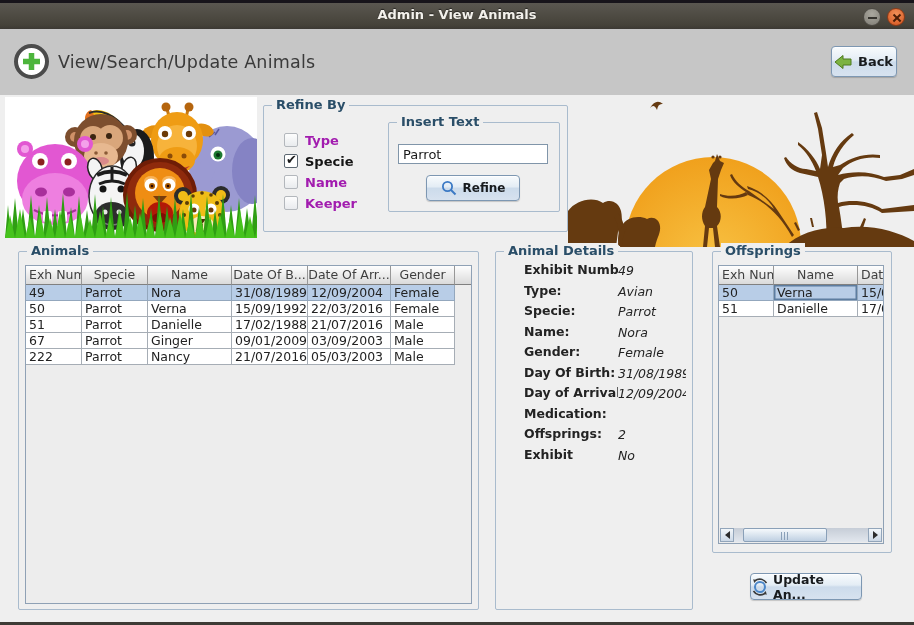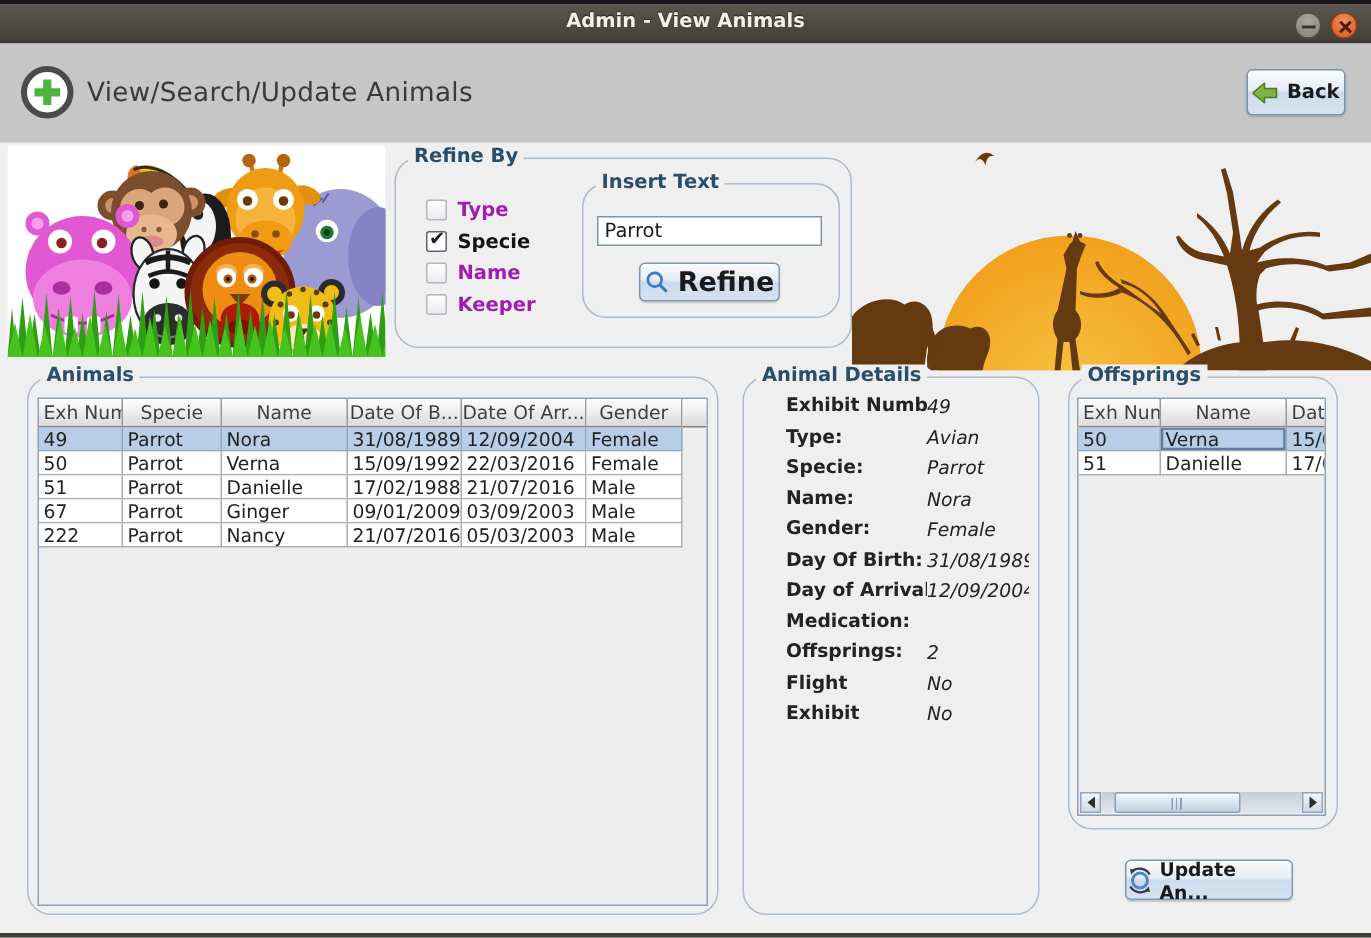--- a/index.html
+++ b/index.html
@@ -20,21 +20,21 @@
   .appheader{position:absolute;left:0;top:29px;width:914px;height:66px;background:#c6c6c6;}
   .plus-wrap{position:absolute;left:13px;top:14px;width:37px;height:37px;}
   .app-title{position:absolute;left:58px;top:0;height:66px;line-height:66px;font-size:17.5px;color:#3a3a3a;letter-spacing:.2px;}
   
   .nbtn{position:absolute;box-sizing:border-box;border:1px solid #7d97b2;border-radius:4px;
         background:linear-gradient(180deg,#f8fbfd 0%,#e4edf5 44%,#ccdbeb 52%,#d7e2ef 100%);
         box-shadow:inset 0 1px 0 rgba(255,255,255,.8),0 1px 1px rgba(0,0,0,.18);
         display:flex;align-items:center;justify-content:center;gap:6px;
         font-size:13px;font-weight:bold;color:#181b1e;cursor:default;}
   
-  .tpanel{position:absolute;border:1px solid #a9bbcd;border-radius:16px;box-sizing:border-box;}
+  .tpanel{position:absolute;border:1px solid #a9bbcd;border-radius:2px;box-sizing:border-box;}
   .tpanel-title{position:absolute;top:-9px;left:8px;background:#efefef;padding:0 4px;
                 font-size:13px;font-weight:bold;color:#2a4e68;white-space:nowrap;}
   
   .cbrow{position:absolute;left:20px;height:16px;display:flex;align-items:center;gap:7px;}
   .cbox{width:14px;height:14px;box-sizing:border-box;border:1.5px solid #b3b7bc;border-radius:2px;
         background:linear-gradient(#fdfdfd,#e9ebee);position:relative;}
   .cbrow.on .cbox{border-color:#5c6771;background:#fff;}
   .cbox span{position:absolute;left:1px;top:-3px;font-size:13px;font-weight:bold;color:#1b1b1b;}
   .cblabel{font-size:13px;font-weight:bold;color:#a21caf;}
   .cbrow.on .cblabel{color:#141414;}
@@ -291,21 +291,21 @@
       <span class="cblabel">Name</span>
     </div>
     <div class="cbrow" style="top:89px;">
       <span class="cbox"></span>
       <span class="cblabel">Keeper</span>
     </div>
 
     <div class="tpanel" style="left:124px;top:16px;width:172px;height:90px;">
       <div class="tpanel-title">Insert Text</div>
       <input class="textfield" style="left: 9px; top: 21px; width: 150px; height: 20px;" type="text" value="Parrot">
-      <div class="nbtn" style="left:37px;top:52px;width:94px;height:26px;font-size:18px;">
+      <div class="nbtn" style="left:37px;top:52px;width:94px;height:26px;font-size:12px;">
         <svg width="16" height="16" viewBox="0 0 16 16">
           <circle cx="6.5" cy="6.5" r="4.6" fill="none" stroke="#3b79c4" stroke-width="1.8"></circle>
           <line x1="10" y1="10" x2="14.5" y2="14.5" stroke="#3b79c4" stroke-width="2"></line>
         </svg>
         <span>Refine</span>
       </div>
     </div>
   </div>
 
   <div class="tpanel" style="left:18px;top:251px;width:461px;height:359px;">
@@ -368,21 +368,20 @@
     <div class="dfields">
       <div class="drow"><span class="dlabel">Exhibit Number:</span><span class="dvalue">49</span></div>
       <div class="drow"><span class="dlabel">Type:</span><span class="dvalue">Avian</span></div>
       <div class="drow"><span class="dlabel">Specie:</span><span class="dvalue">Parrot</span></div>
       <div class="drow"><span class="dlabel">Name:</span><span class="dvalue">Nora</span></div>
       <div class="drow"><span class="dlabel">Gender:</span><span class="dvalue">Female</span></div>
       <div class="drow"><span class="dlabel">Day Of Birth:</span><span class="dvalue">31/08/1989</span></div>
       <div class="drow"><span class="dlabel">Day of Arrival:</span><span class="dvalue">12/09/2004</span></div>
       <div class="drow"><span class="dlabel">Medication:</span><span class="dvalue"></span></div>
       <div class="drow"><span class="dlabel">Offsprings:</span><span class="dvalue">2</span></div>
-      <div class="drow"><span class="dlabel">Flight</span><span class="dvalue">No</span></div>
       <div class="drow"><span class="dlabel">Exhibit</span><span class="dvalue">No</span></div>
     </div>
   </div>
 
   <div class="tpanel" style="left:712px;top:251px;width:180px;height:302px;">
     <div class="tpanel-title">Offsprings</div>
     <div class="sp" style="left:5px;top:13px;width:166px;height:279px;">
       <div class="thead">
         <div class="th first o0">Exh Num</div>
         <div class="th o1">Name</div>

